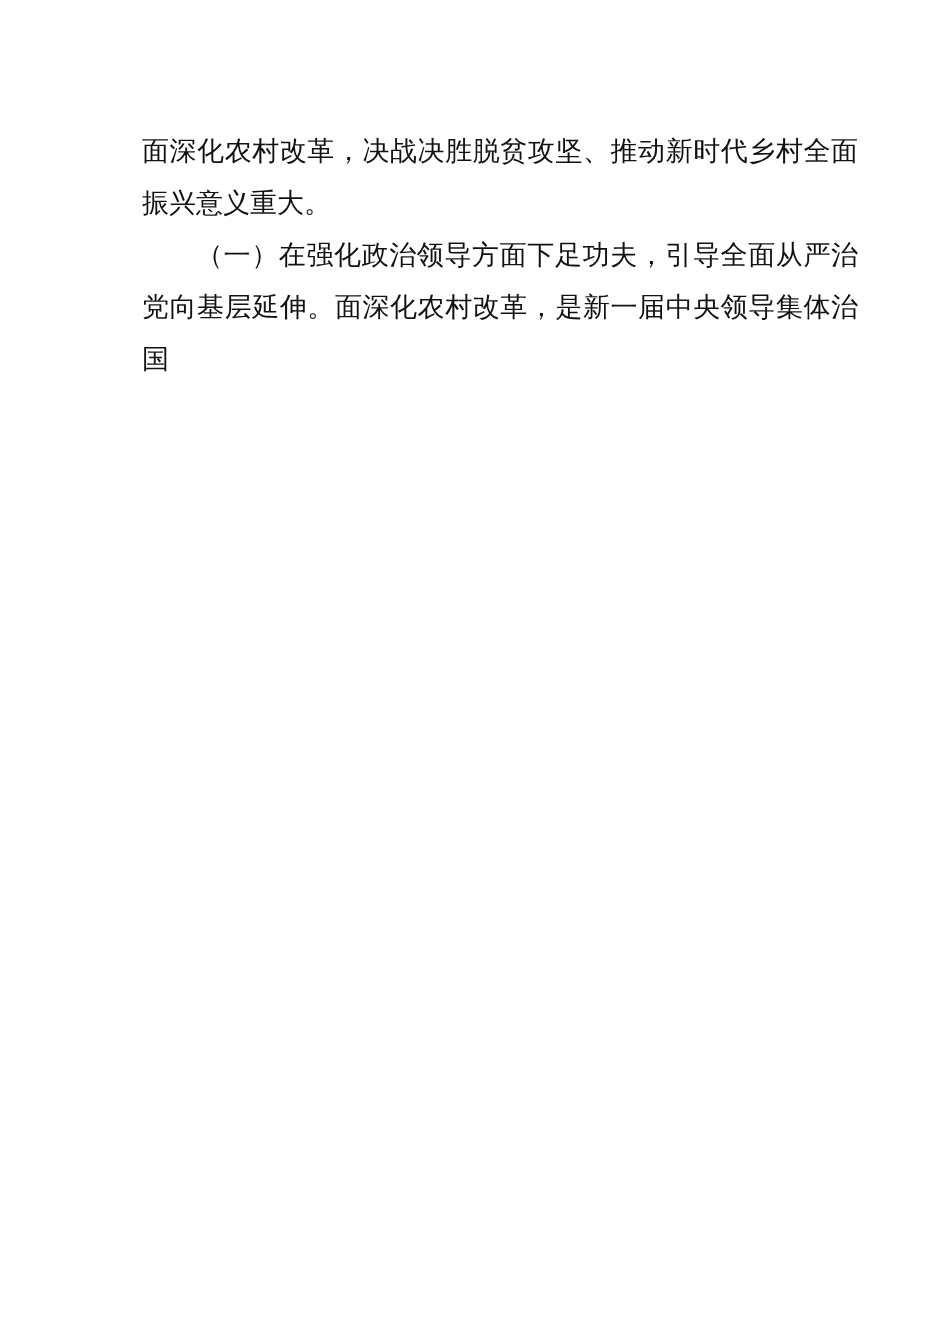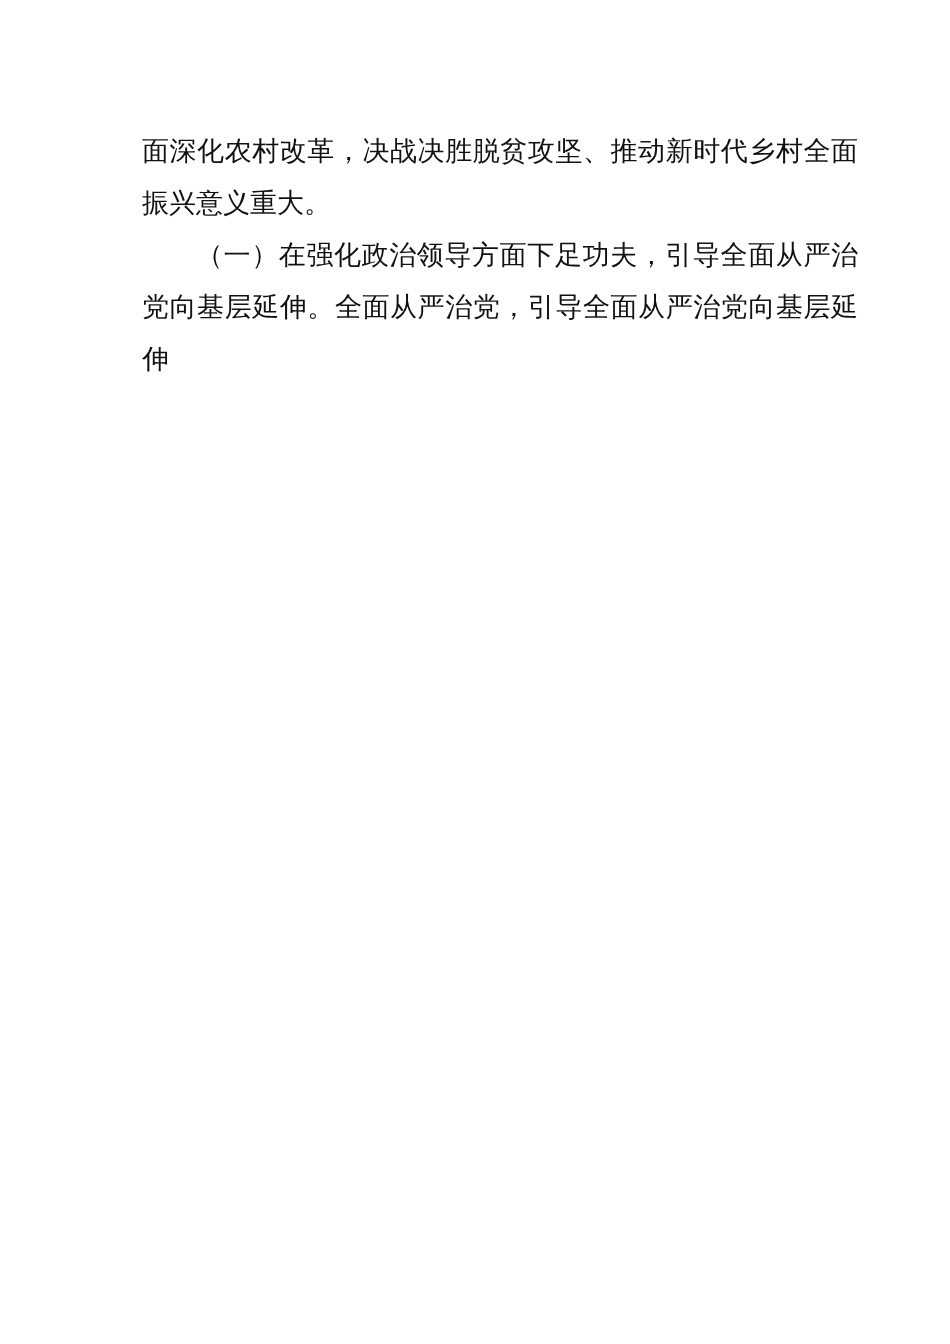--- a/index.html
+++ b/index.html
@@ -33,15 +33,15 @@
   .doc-text p.indented {
     text-indent: 2em;
   }
 </style>
 </head>
 <body>
 
 <div class="page">
   <div class="doc-text">
     <p>面深化农村改革，决战决胜脱贫攻坚、推动新时代乡村全面振兴意义重大。</p>
-    <p class="indented">（一）在强化政治领导方面下足功夫，引导全面从严治党向基层延伸。全面从严治党，引导全面从严治党向基层延伸</p>
+    <p class="indented">（一）在强化政治领导方面下足功夫，引导全面从严治党向基层延伸。面深化农村改革，是新一届中央领导集体治国</p>
   </div>
 </div>
 
 </body></html>

